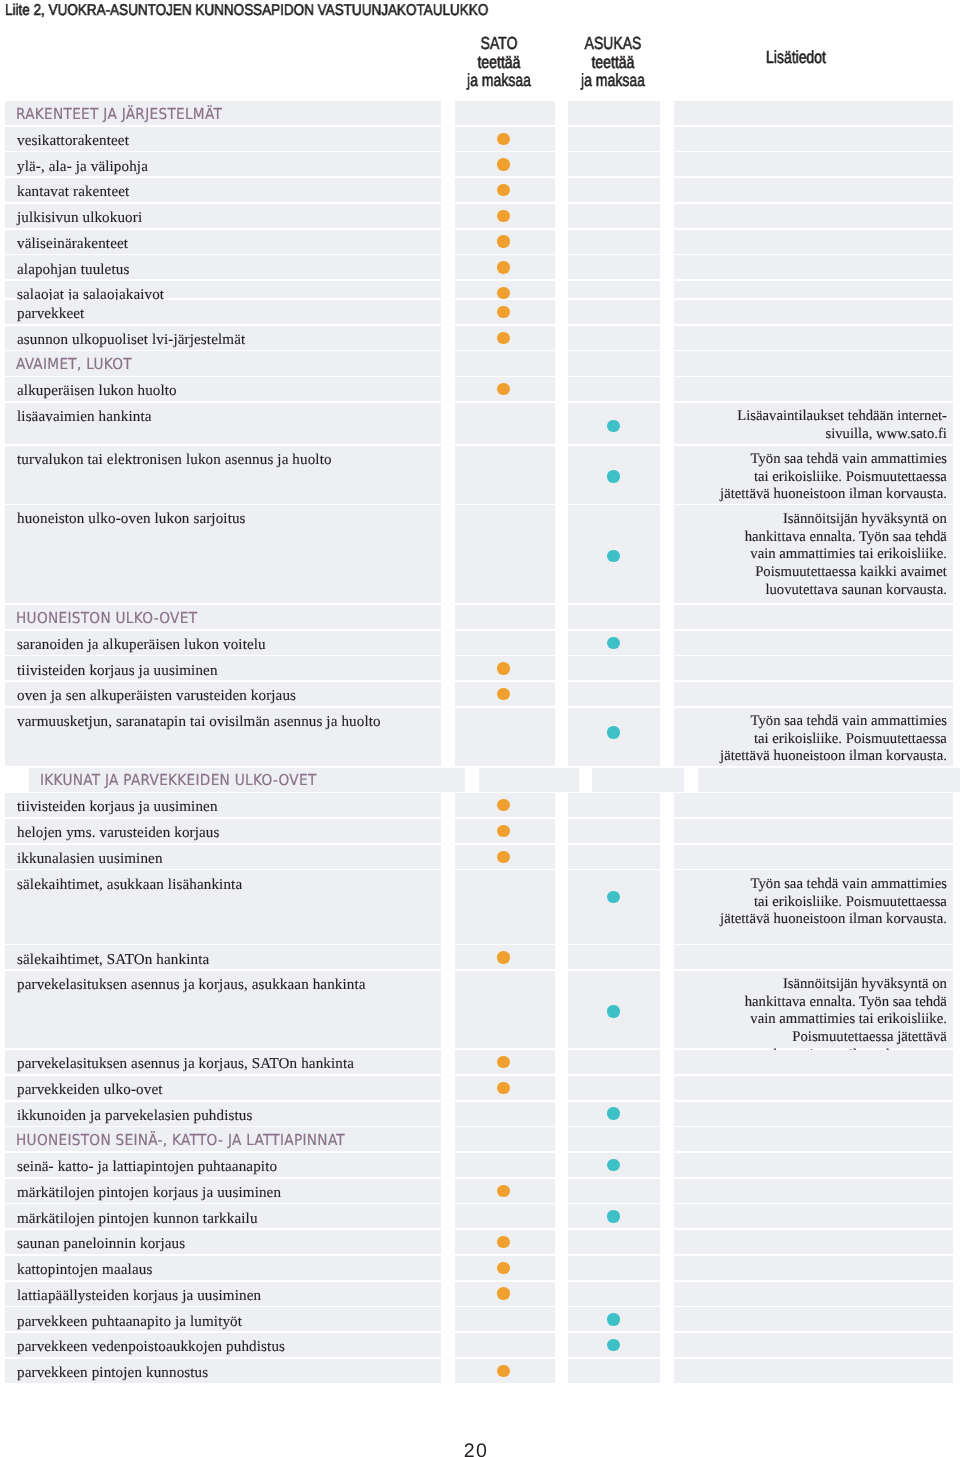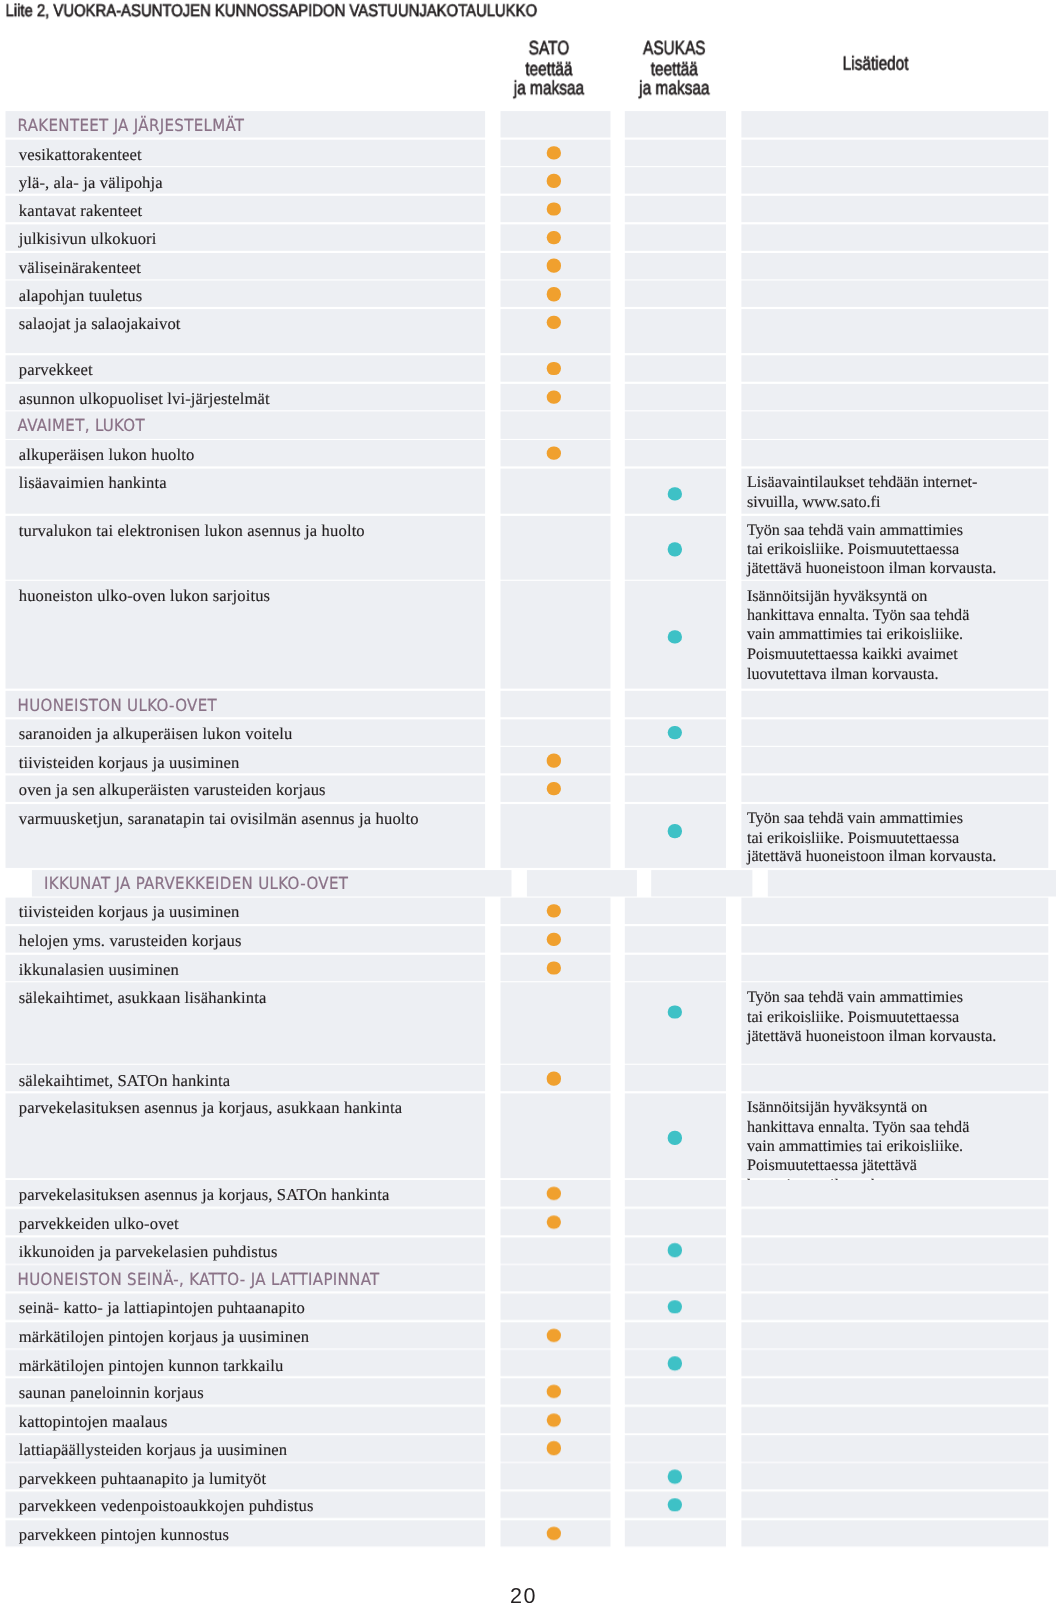--- a/index.html
+++ b/index.html
@@ -52,21 +52,21 @@
     white-space:nowrap;
   }
   .band .task-label{
     left:11.2px;top:12.9px;
     font-family:"DejaVu Sans", sans-serif;font-stretch:condensed;
     font-size:15.2px;font-weight:normal;letter-spacing:0.3px;
     color:#8a7287;line-height:0;-webkit-text-stroke:0.18px #8a7287;
   }
   .note{
     position:absolute;left:5px;top:5.3px;right:6px;
-    font-size:14.7px;line-height:17.7px;color:#231f20;
+    font-size:14.7px;line-height:17.7px;color:#231f20;text-align:right;
     -webkit-text-stroke:0.13px #231f20;
   }
   .dot{position:absolute;border-radius:50%;width:12.4px;height:12.4px;}
   .dot.sato{background:#f0a02e;}
   .dot.asukas{background:#3ec1c6;}
 
   .page-number{
     position:absolute;left:0.5px;top:1441.5px;width:950px;text-align:center;
     font-family:"Liberation Sans", sans-serif;
     font-size:19.6px;line-height:19.6px;color:#231f20;letter-spacing:1.4px;
@@ -153,21 +153,21 @@
       <div class="trow" style="height: 25.73px;">
         <div class="cell c-task">
           <div class="task-label">alapohjan tuuletus</div>
         </div>
         <div class="cell c-sato">
           <div class="dot sato" style="left: 42px; top: 5.815px;"></div>
         </div>
         <div class="cell c-asukas"></div>
         <div class="cell c-info"></div>
       </div>
-      <div class="trow" style="height: 42px;">
+      <div class="trow" style="height: 19px;">
         <div class="cell c-task">
           <div class="task-label">salaojat ja salaojakaivot</div>
         </div>
         <div class="cell c-sato">
           <div class="dot sato" style="left: 42px; top: 5.815px;"></div>
         </div>
         <div class="cell c-asukas"></div>
         <div class="cell c-info"></div>
       </div>
       <div class="trow" style="height: 25.73px;">
@@ -246,21 +246,21 @@
         <div class="cell c-sato"></div>
         <div class="cell c-asukas">
           <div class="dot asukas" style="left: 39.2px; top: 44.5px;"></div>
         </div>
         <div class="cell c-info">
           <div class="note">
             <div>Isännöitsijän hyväksyntä on</div>
             <div>hankittava ennalta. Työn saa tehdä</div>
             <div>vain ammattimies tai erikoisliike.</div>
             <div>Poismuutettaessa kaikki avaimet</div>
-            <div>luovutettava ilman korvausta.</div>
+            <div>luovutettava saunan korvausta.</div>
           </div>
         </div>
       </div>
       <div class="trow band" style="height: 25.73px; text-align: right;">
         <div class="cell c-task">
           <div class="task-label">HUONEISTON ULKO-OVET</div>
         </div>
         <div class="cell c-sato"></div>
         <div class="cell c-asukas"></div>
         <div class="cell c-info"></div>

